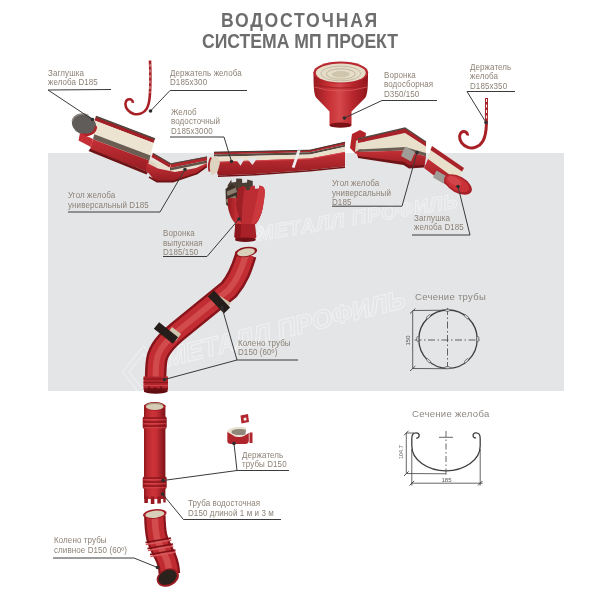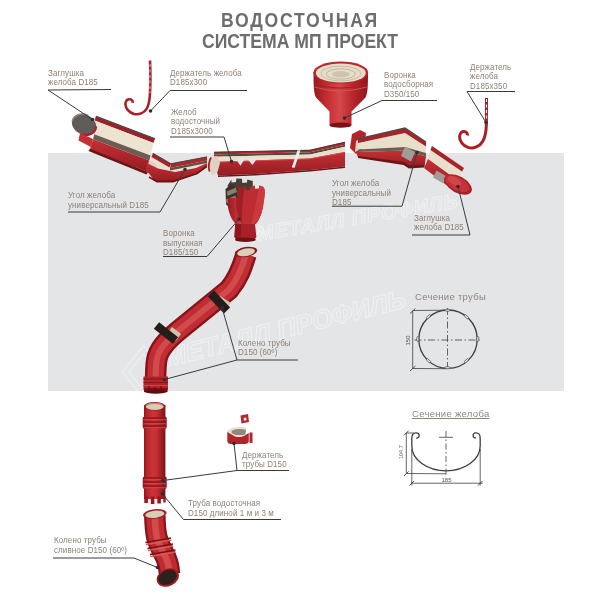--- a/index.html
+++ b/index.html
@@ -275,14 +275,14 @@
 <div class="lbl" style="left:383.5px;top:70.5px;">Воронка<br>водосборная<br>D350/150</div>
 <div class="lbl" style="left:68px;top:191px;">Угол желоба<br>универсальный D185</div>
 <div class="lbl" style="left:332px;top:179px;">Угол желоба<br>универсальный<br>D185</div>
 <div class="lbl" style="left:414px;top:213.5px;">Заглушка<br>желоба D185</div>
 <div class="lbl" style="left:163px;top:229px;">Воронка<br>выпускная<br>D185/150</div>
 <div class="lbl" style="left:238px;top:338.5px;">Колено трубы<br>D150 (60º)</div>
 <div class="lbl" style="left:242px;top:450.5px;">Держатель<br>трубы D150</div>
 <div class="lbl" style="left:188px;top:499px;">Труба водосточная<br>D150 длиной 1 м и 3 м</div>
 <div class="lbl" style="left:54px;top:536px;">Колено трубы<br>сливное D150 (60º)</div>
 <div class="hd" style="left:415px;top:291px;">Сечение трубы</div>
-<div class="hd" style="left:412px;top:407.5px;text-decoration:underline;">Сечение желоба</div>
+<div class="hd" style="left:412px;top:407.5px;">Сечение желоба</div>
 </div>
 
 </body></html>

